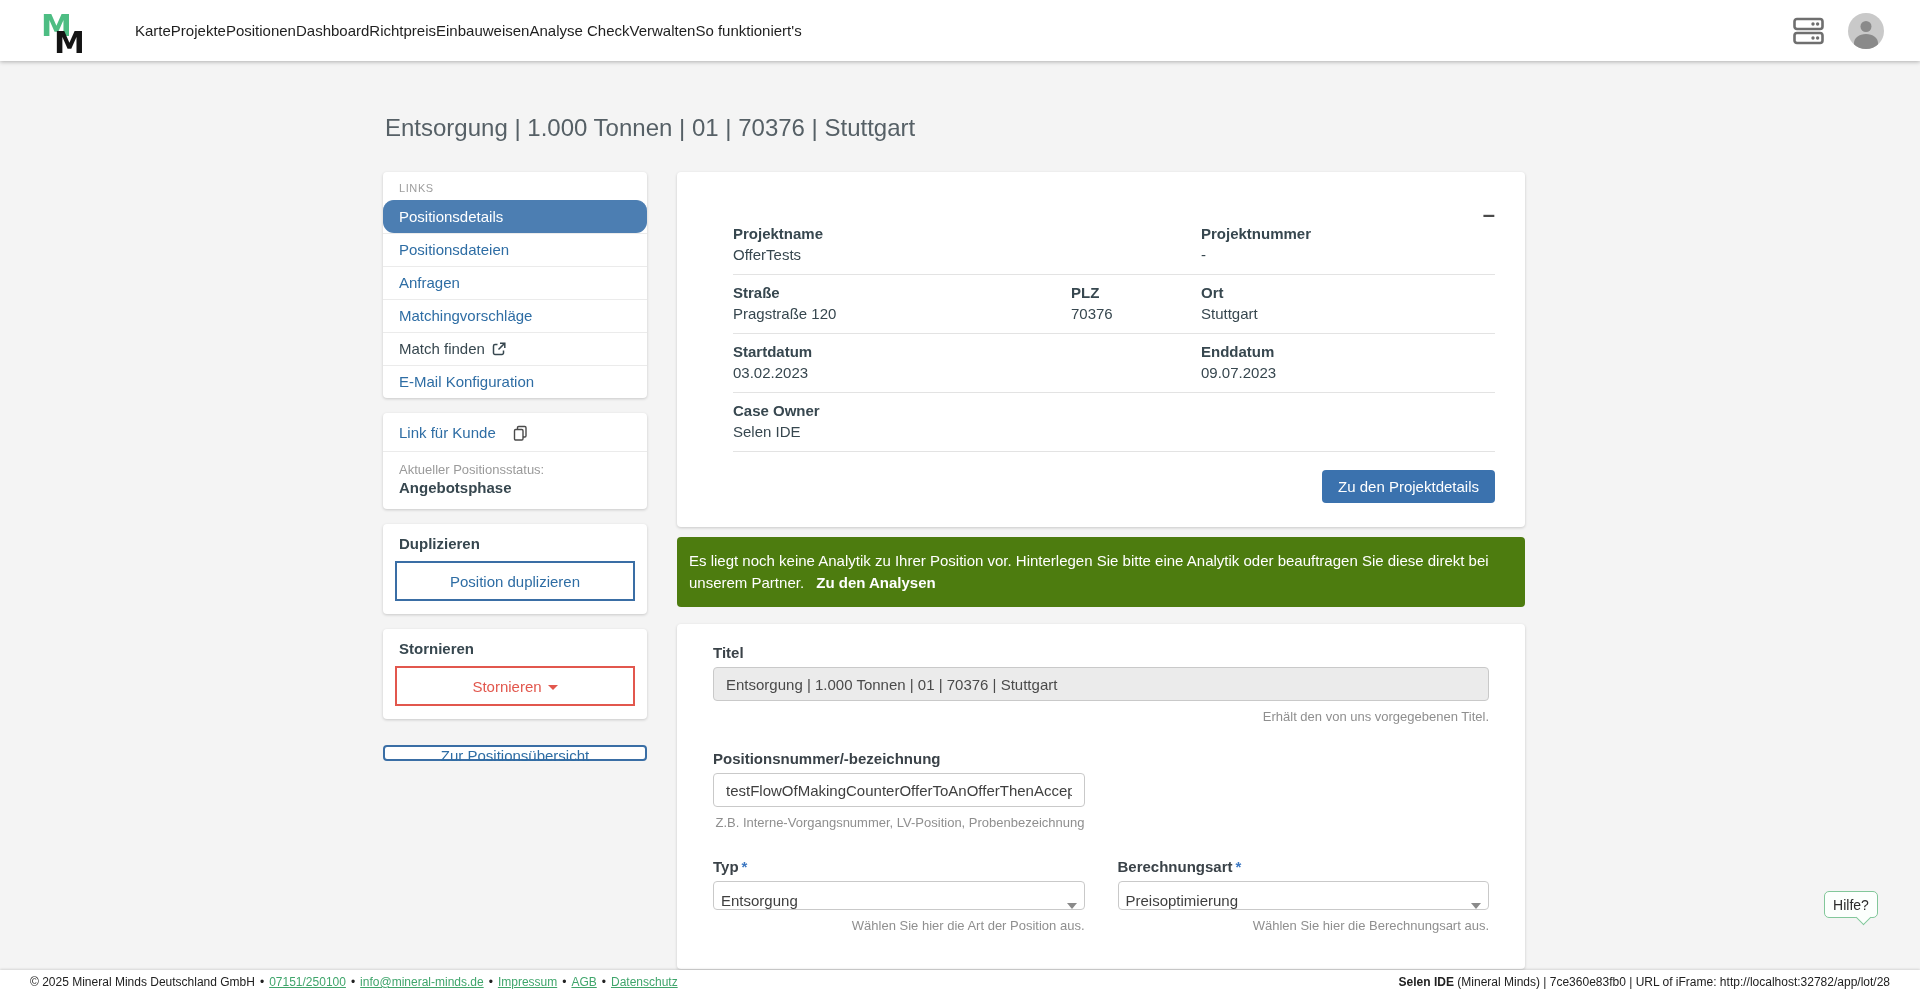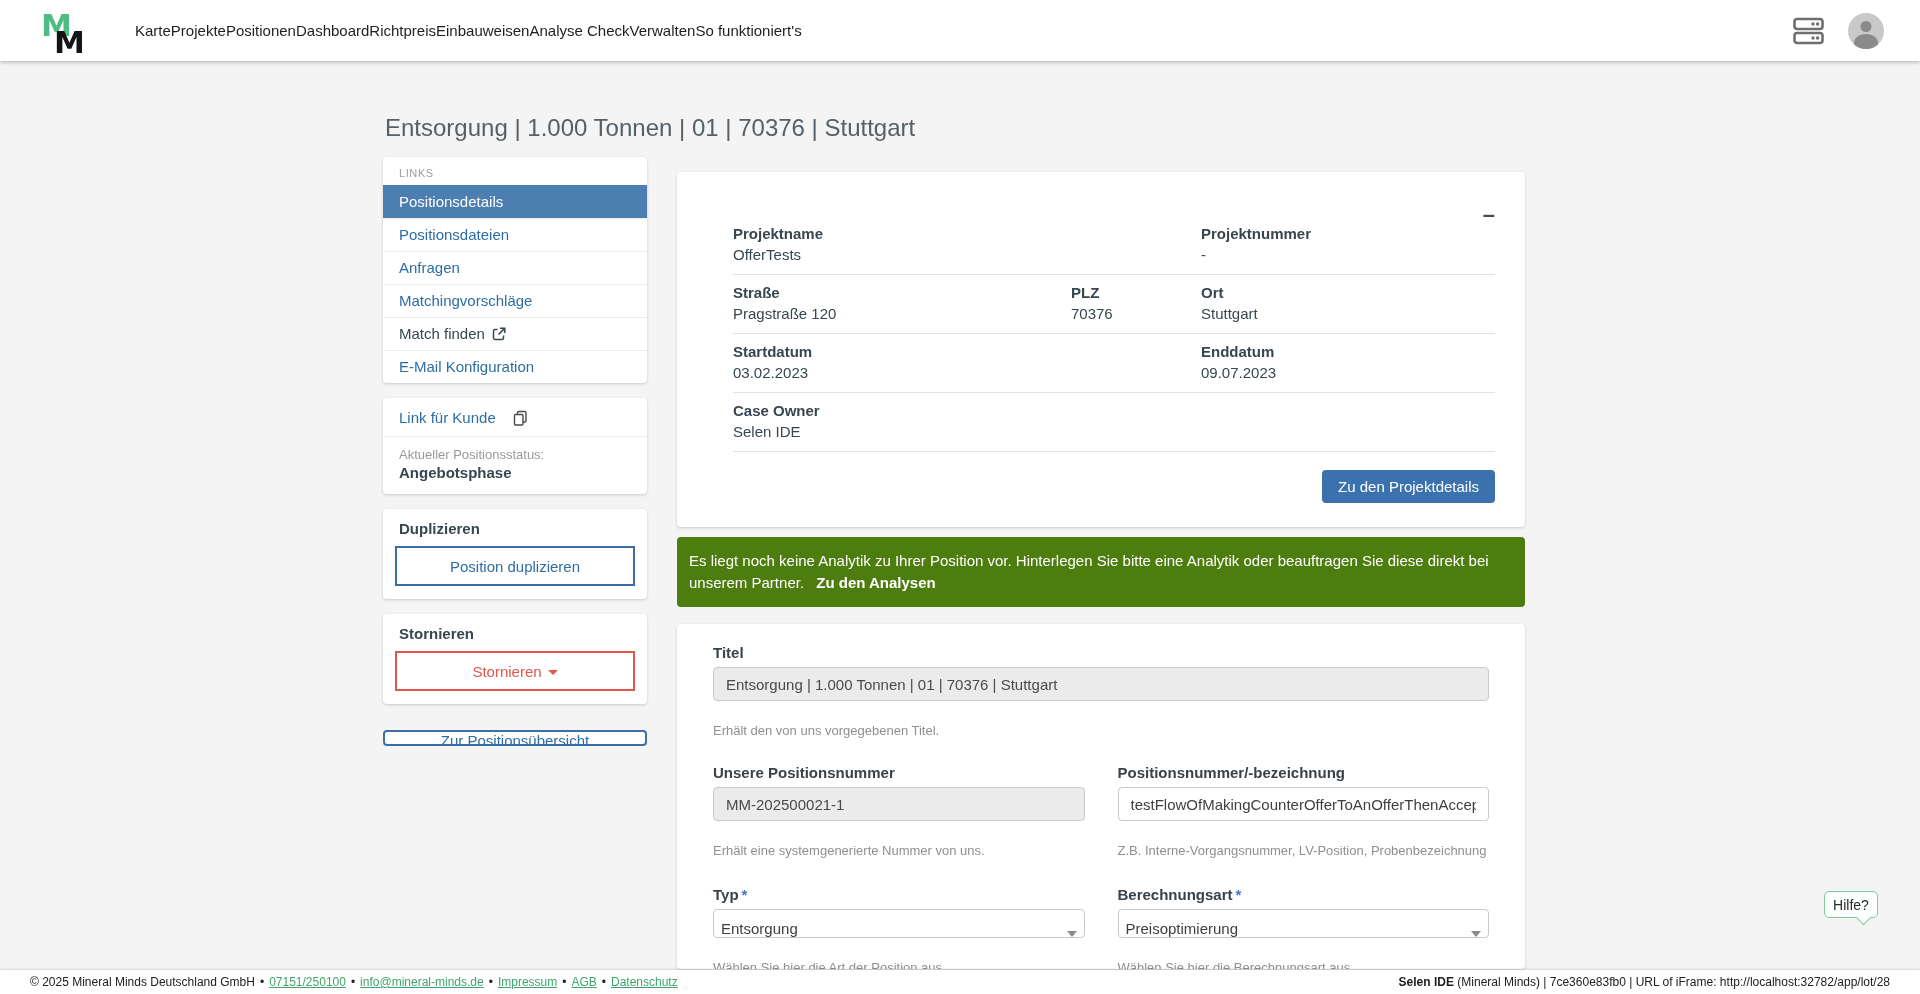--- a/index.html
+++ b/index.html
@@ -14,30 +14,30 @@
   .nav-menu { display:flex; margin-left:47px; }
   .nav-item { font-size:15px; font-weight:500; color:#1f1f1f; cursor:pointer; white-space:nowrap; }
   .nav-right { position:absolute; right:36px; top:0; height:61px; display:flex; align-items:center; gap:24px; }
   .avatar { width:36px; height:36px; border-radius:50%; background:#c9c9c9; overflow:hidden;
             display:flex; align-items:flex-end; justify-content:center; cursor:pointer; }
 
   
   .page-title { position:absolute; left:385px; top:114px; font-size:24px; font-weight:500; color:#566066; }
 
   
-  .aside { position:absolute; left:383px; top:157px; width:264px; }
+  .aside { position:absolute; left:383px; top:172px; width:264px; }
   .main-col { position:absolute; left:677px; top:172px; width:848px; }
 
   .card { background:#fff; border-radius:4px; box-shadow:0 1px 3px rgba(0,0,0,.18); }
 
   
   .links-header { font-size:11px; letter-spacing:.6px; color:#9e9e9e; padding:10px 16px 6px; }
   .side-item { padding:7px 16px 8px; font-size:15px; font-weight:500; border-top:1px solid #ebebeb;
                cursor:pointer; color:#2e6da4; display:flex; align-items:center; gap:7px; }
-  .side-item.active { background:#4c7eb2; color:#fff; border-top-color:#4c7eb2; }
+  .side-item.active { background:#4c7eb2; color:#fff; border-top-color:#4c7eb2;border-radius:11px; }
   .side-item.dark { color:#37474f; }
   .ext-icon { display:inline-flex; margin-top:1px; }
 
   
   .kunde-card { margin-top:15px; }
   .kunde-link { padding:11px 16px 10px; font-size:15px; font-weight:500; color:#2e6da4;
                 display:flex; align-items:center; gap:17px; cursor:pointer; border-bottom:1px solid #ebebeb; }
   .status-label { padding:10px 16px 0; font-size:13px; color:#9a9a9a; }
   .status-value { padding:2px 16px 13px; font-size:15px; font-weight:700; color:#37474f; }
 
@@ -75,21 +75,21 @@
   .banner-link { font-weight:700; margin-left:8px; cursor:pointer; }
 
   
   .form-card { margin-top:17px; height:345px; overflow:hidden; padding:20px 36px; }
   .form-label { font-size:15px; font-weight:600; color:#3a4248; }
   .req { color:#3d78c2; font-weight:700; margin-left:3px; }
   .text-input { margin-top:6px; width:100%; height:34px; border:1px solid #c9c9c9; border-radius:4px;
                 background:#fff; font-size:15px; color:#3f3f3f; padding:0 12px;
                 font-family:"Liberation Sans",sans-serif; }
   .text-input:disabled { background:#ebebeb; color:#4a4a4a; }
-  .help-text { margin-top:22px; font-size:13px; color:#8f8f8f; }
+  .help-text { margin-top:8px; font-size:13px; color:#8f8f8f;text-align:right; }
   .form-row { display:grid; grid-template-columns:1fr 1fr; column-gap:33px; margin-top:26px; }
   .form-row.second { margin-top:28px; }
   .select-box { margin-top:6px; height:29px; border:1px solid #c9c9c9; border-radius:4px; background:#fff;
                 display:flex; align-items:flex-end; justify-content:space-between; padding:0 7px;
                 font-size:15px; color:#3f3f3f; cursor:pointer; }
   .select-caret { width:0; height:0; border-left:5px solid transparent; border-right:5px solid transparent;
                   border-top:6px solid #8a8a8a; }
 
   
   .help-bubble { position:absolute; left:1824px; top:891px; width:54px; height:27px; background:#fcfffd;
@@ -268,25 +268,20 @@
     <div class="card form-card">
 
       <div>
         <div class="form-label">Titel</div>
         <input class="text-input" disabled="" value="Entsorgung | 1.000 Tonnen | 01 | 70376 | Stuttgart" style="">
         <div class="help-text">Erhält den von uns vorgegebenen Titel.</div>
       </div>
 
       <div class="form-row">
         <div>
-          <div class="form-label">Unsere Positionsnummer</div>
-          <input class="text-input" disabled="" value="MM-202500021-1" style="">
-          <div class="help-text">Erhält eine systemgenerierte Nummer von uns.</div>
-        </div>
-        <div>
           <div class="form-label">Positionsnummer/-bezeichnung</div>
           <input class="text-input" value="testFlowOfMakingCounterOfferToAnOfferThenAccepting" style="">
           <div class="help-text">Z.B. Interne-Vorgangsnummer, LV-Position, Probenbezeichnung</div>
         </div>
       </div>
 
       <div class="form-row second">
         <div>
           <div class="form-label">
             <span>Typ</span><span class="req">*</span>

